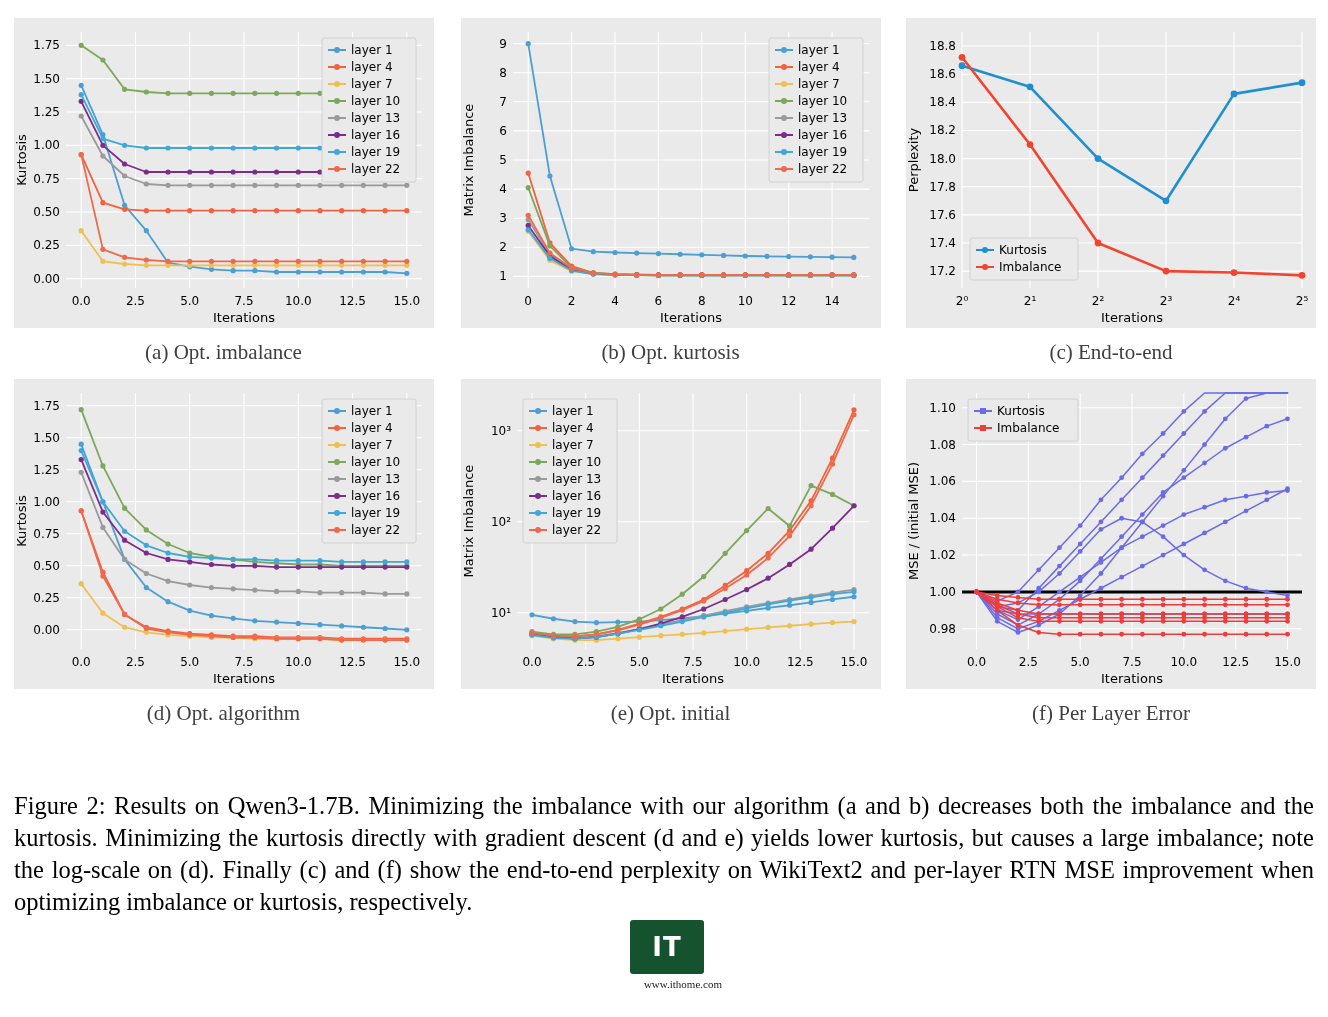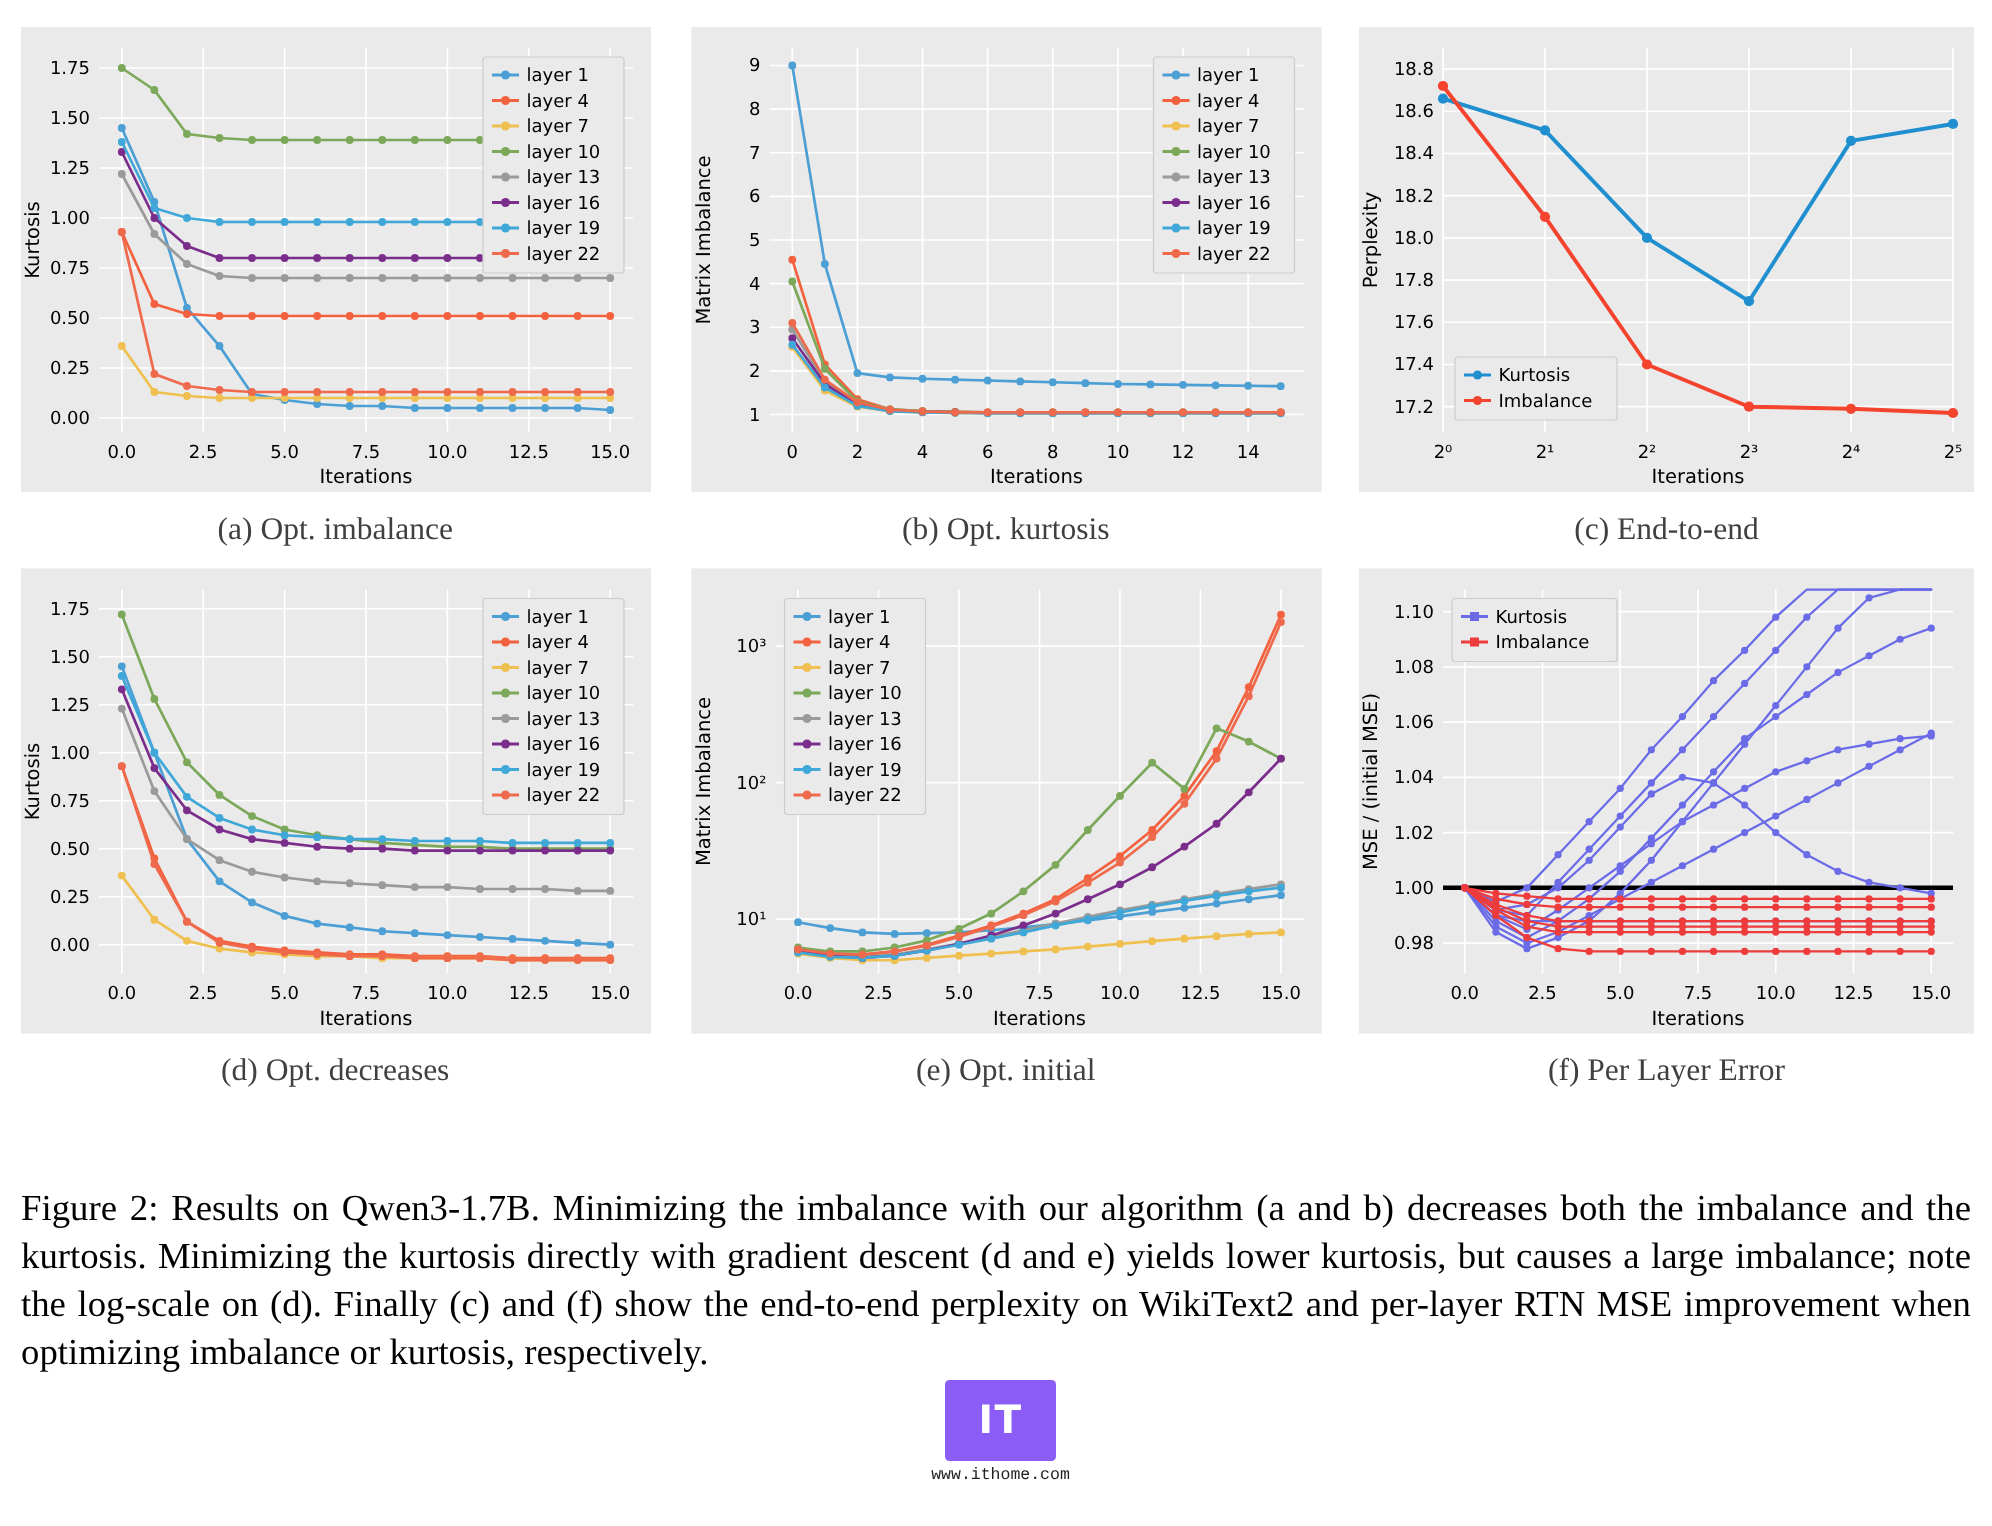--- a/index.html
+++ b/index.html
@@ -73,38 +73,39 @@
   .logo {
     position: absolute;
     left: 612px;
     top: 920px;
     width: 110px;
     text-align: center;
   }
   .logo-mark {
     width: 74px;
     height: 54px;
-    background: #8b5cf6;
+    background: #14532d;
     margin: 0 auto;
     border-radius: 3px;
     position: relative;
     display: flex;
     align-items: center;
     justify-content: center;
     color: #fff;
     font-family: "DejaVu Sans", sans-serif;
     font-weight: bold;
     font-size: 26px;
     letter-spacing: 1px;
   }
   .logo-url {
-    font-family: Liberation Mono, monospace;
+    font-family: Liberation Serif, serif;
     font-size: 11px;
     color: #222;
     margin-top: 4px;
+    text-align: right;
   }
 </style>
 </head>
 <body>
 
 <div class="figure-wrap">
   <div class="grid">
 
     <div class="cell">
       <div class="panel">
@@ -772,21 +773,21 @@
             <circle cx="323" cy="117" r="3" fill="#7B2D8B"></circle>
             <text x="337" y="121" class="legend-label">layer 16</text>
             <line x1="314" y1="134" x2="332" y2="134" stroke="#3FA8D8" stroke-width="2"></line>
             <circle cx="323" cy="134" r="3" fill="#3FA8D8"></circle>
             <text x="337" y="138" class="legend-label">layer 19</text>
             <line x1="314" y1="151" x2="332" y2="151" stroke="#EF6A4C" stroke-width="2"></line>
             <circle cx="323" cy="151" r="3" fill="#EF6A4C"></circle>
             <text x="337" y="155" class="legend-label">layer 22</text>
           </svg>
       </div>
-      <div class="panel-caption">(d) Opt. decreases</div>
+      <div class="panel-caption">(d) Opt. algorithm</div>
     </div>
 
     <div class="cell">
       <div class="panel">
         <svg id="svg-e" width="420" height="310">
             <rect x="0" y="0" width="420" height="310" fill="#EAEAEA"></rect>
             <rect x="56" y="14" width="352" height="256" fill="#EAEAEA"></rect>
             <line x1="56" y1="233.78393881935128" x2="408" y2="233.78393881935128" stroke="#ffffff" stroke-width="1.1"></line>
             <line x1="56" y1="142.775092281138" x2="408" y2="142.775092281138" stroke="#ffffff" stroke-width="1.1"></line>
             <line x1="56" y1="51.766245742924724" x2="408" y2="51.766245742924724" stroke="#ffffff" stroke-width="1.1"></line>

